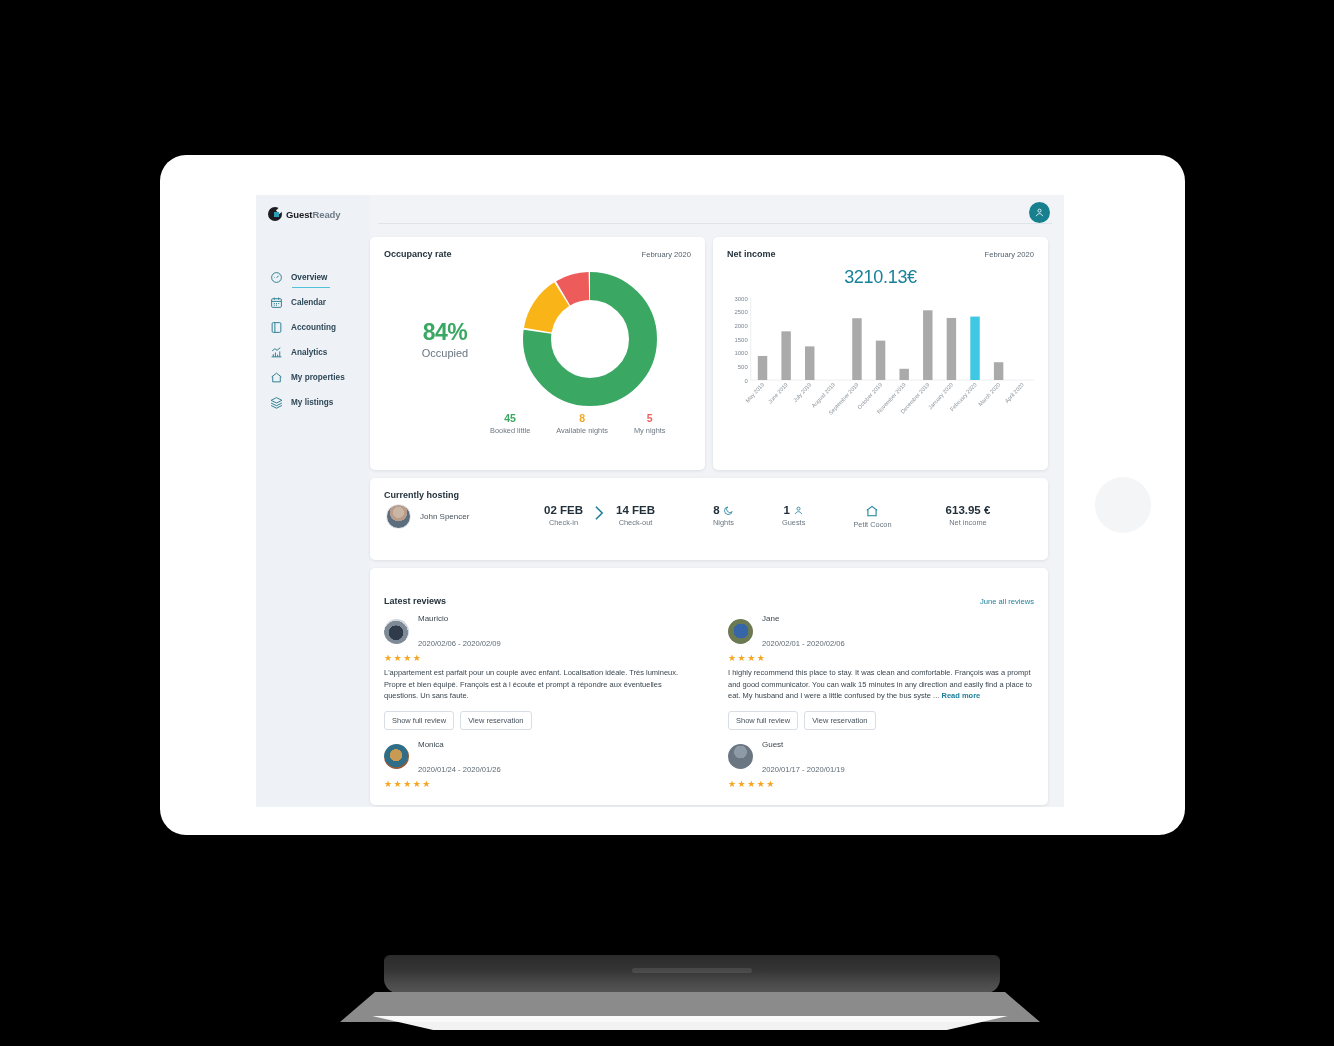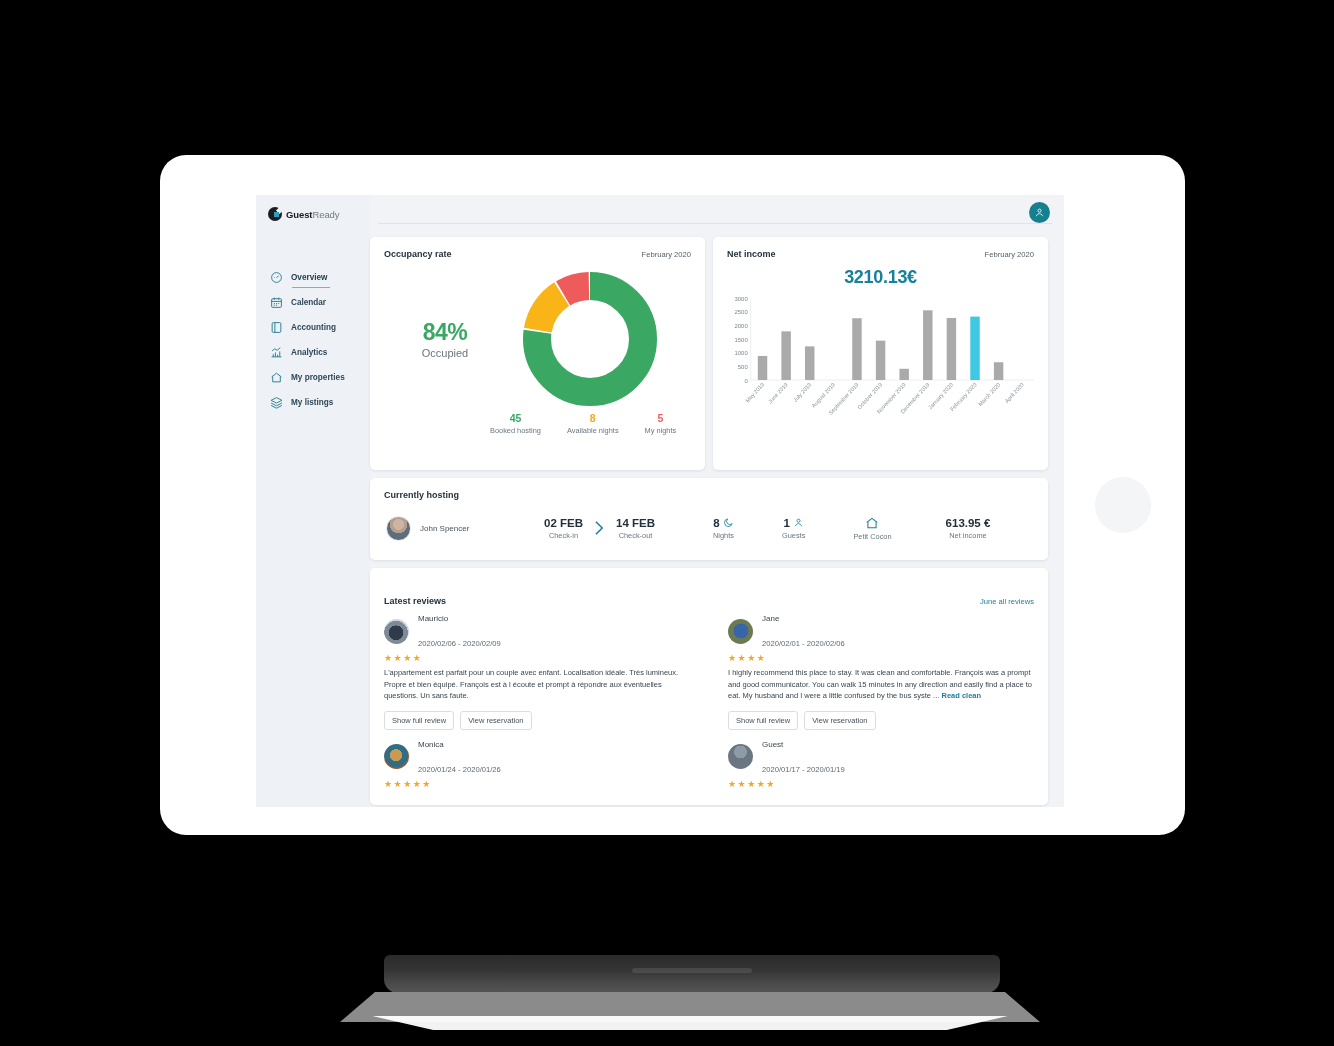--- a/index.html
+++ b/index.html
@@ -70,21 +70,21 @@
   .brand-mark::after {
     content: ""; position: absolute; left: 6px; top: 5px;
     width: 5px; height: 5px; background: #2e9fb8;
   }
   .brand-mark::before {
     content: ""; position: absolute; left: 9px; top: 1px;
     width: 5px; height: 5px; background: #eef1f5; transform: rotate(45deg);
   }
   .brand-text { font-size: 9.5px; letter-spacing: -0.1px; white-space: nowrap; }
   .brand-text b { color: #1c1c22; font-weight: 700; }
-  .brand-text span { color: #6d7a85; font-weight: 400; }
+  .brand-text span { color: #6d7a85; font-weight: 700; }
 
   #nav { margin-top: 44px; }
   .nav-item {
     display: flex; align-items: center; gap: 8px;
     padding: 6px 0 6px 14px; cursor: pointer; position: relative;
   }
   .nav-label { font-size: 8.2px; color: #2f4858; font-weight: 600; }
   .nav-item.active .nav-label { color: #1f3a4a; }
   .nav-item.active .nav-label::after {
     content: ""; position: absolute; left: 36px; bottom: 2px;
@@ -136,30 +136,30 @@
   #occ-sub { font-size: 11px; color: #6a7680; margin-top: 1px; }
   #donut-wrap { position: relative; width: 140px; height: 140px; }
   #donut { width: 140px; height: 140px; display: block; }
   #occ-stats { display: flex; padding: 4px 22px 0 120px; gap: 26px; }
   .stat { text-align: center; }
   .stat-num { font-size: 10.5px; font-weight: 700; line-height: 1.1; }
   .stat-lab { font-size: 7.4px; color: #6a7680; margin-top: 1px; white-space: nowrap; }
 
   
   #income-value {
-    text-align: center; font-size: 18px; font-weight: 700;
+    text-align: center; font-size: 18px; font-weight: 400;
     color: #17809a; letter-spacing: -0.3px; margin-top: 8px;
   }
   #chart-area { position: relative; margin: 6px 10px 0 8px; height: 150px; }
   #bars-svg { display: block; width: 100%; height: 150px; }
 
   
   #card-hosting { margin: 8px 10px 0 0; height: 82px; position: relative; }
   #hosting-row {
-    display: flex; align-items: center; padding: 4px 16px 0 16px; height: 52px;
+    display: flex; align-items: flex-start; padding: 4px 16px 0 16px; height: 52px;
   }
   #guest-block { display: flex; align-items: center; gap: 9px; width: 158px; }
   .guest-pic {
     width: 25px; height: 25px; border-radius: 50%; flex: none;
     background: radial-gradient(circle at 50% 32%, #cbb5a5 0 28%, #b99d8a 29% 45%, #5c6d7d 46% 100%);
     border: 1px solid #e6eaee;
   }
   .guest-name { font-size: 8px; color: #46525c; }
   .host-cell { text-align: center; }
   .host-main { font-size: 11.5px; font-weight: 700; color: #22303a; display: flex; align-items: center; justify-content: center; gap: 3px; }
@@ -313,21 +313,21 @@
                   <circle id="seg-avail" cx="21" cy="21" r="15.9" fill="none" stroke-width="8.4" stroke="#f9b418" stroke-dasharray="13.279675363331782 86.62297102082364" stroke-dashoffset="-77.51067391874128"></circle>
                   <circle id="seg-mine" cx="21" cy="21" r="15.9" fill="none" stroke-width="8.4" stroke="#ee5b5b" stroke-dasharray="8.112297102082364 91.79034928207305" stroke-dashoffset="-91.29034928207305"></circle>
                 </g>
               </svg>
             </div>
           </div>
 
           <div id="occ-stats">
             <div class="stat">
               <div class="stat-num" id="stat0" style="color: rgb(58, 168, 99);">45</div>
-              <div class="stat-lab">Booked hosting</div>
+              <div class="stat-lab">Booked little</div>
             </div>
             <div class="stat">
               <div class="stat-num" id="stat1" style="color: rgb(245, 166, 35);">8</div>
               <div class="stat-lab">Available nights</div>
             </div>
             <div class="stat">
               <div class="stat-num" id="stat2" style="color: rgb(239, 95, 95);">5</div>
               <div class="stat-lab">My nights</div>
             </div>
           </div>
@@ -517,21 +517,21 @@
 
             <div class="review">
               <div class="rev-head">
                 <div class="rev-pic p2"></div>
                 <div>
                   <div class="rev-name">Jane</div>
                   <div class="rev-dates">2020/02/01 - 2020/02/06</div>
                 </div>
               </div>
               <div class="stars" id="stars1">★★★★</div>
-              <div class="rev-text"><span>I highly recommend this place to stay. It was clean and comfortable. François was a prompt and good communicator. You can walk 15 minutes in any direction and easily find a place to eat. My husband and I were a little confused by the bus syste ... </span><span class="read-more">Read clean</span></div>
+              <div class="rev-text"><span>I highly recommend this place to stay. It was clean and comfortable. François was a prompt and good communicator. You can walk 15 minutes in any direction and easily find a place to eat. My husband and I were a little confused by the bus syste ... </span><span class="read-more">Read more</span></div>
               <div class="rev-actions">
                 <button class="btn">Show full review</button>
                 <button class="btn">View reservation</button>
               </div>
             </div>
 
             <div class="review" style="margin-top:10px">
               <div class="rev-head">
                 <div class="rev-pic p4"></div>
                 <div>

